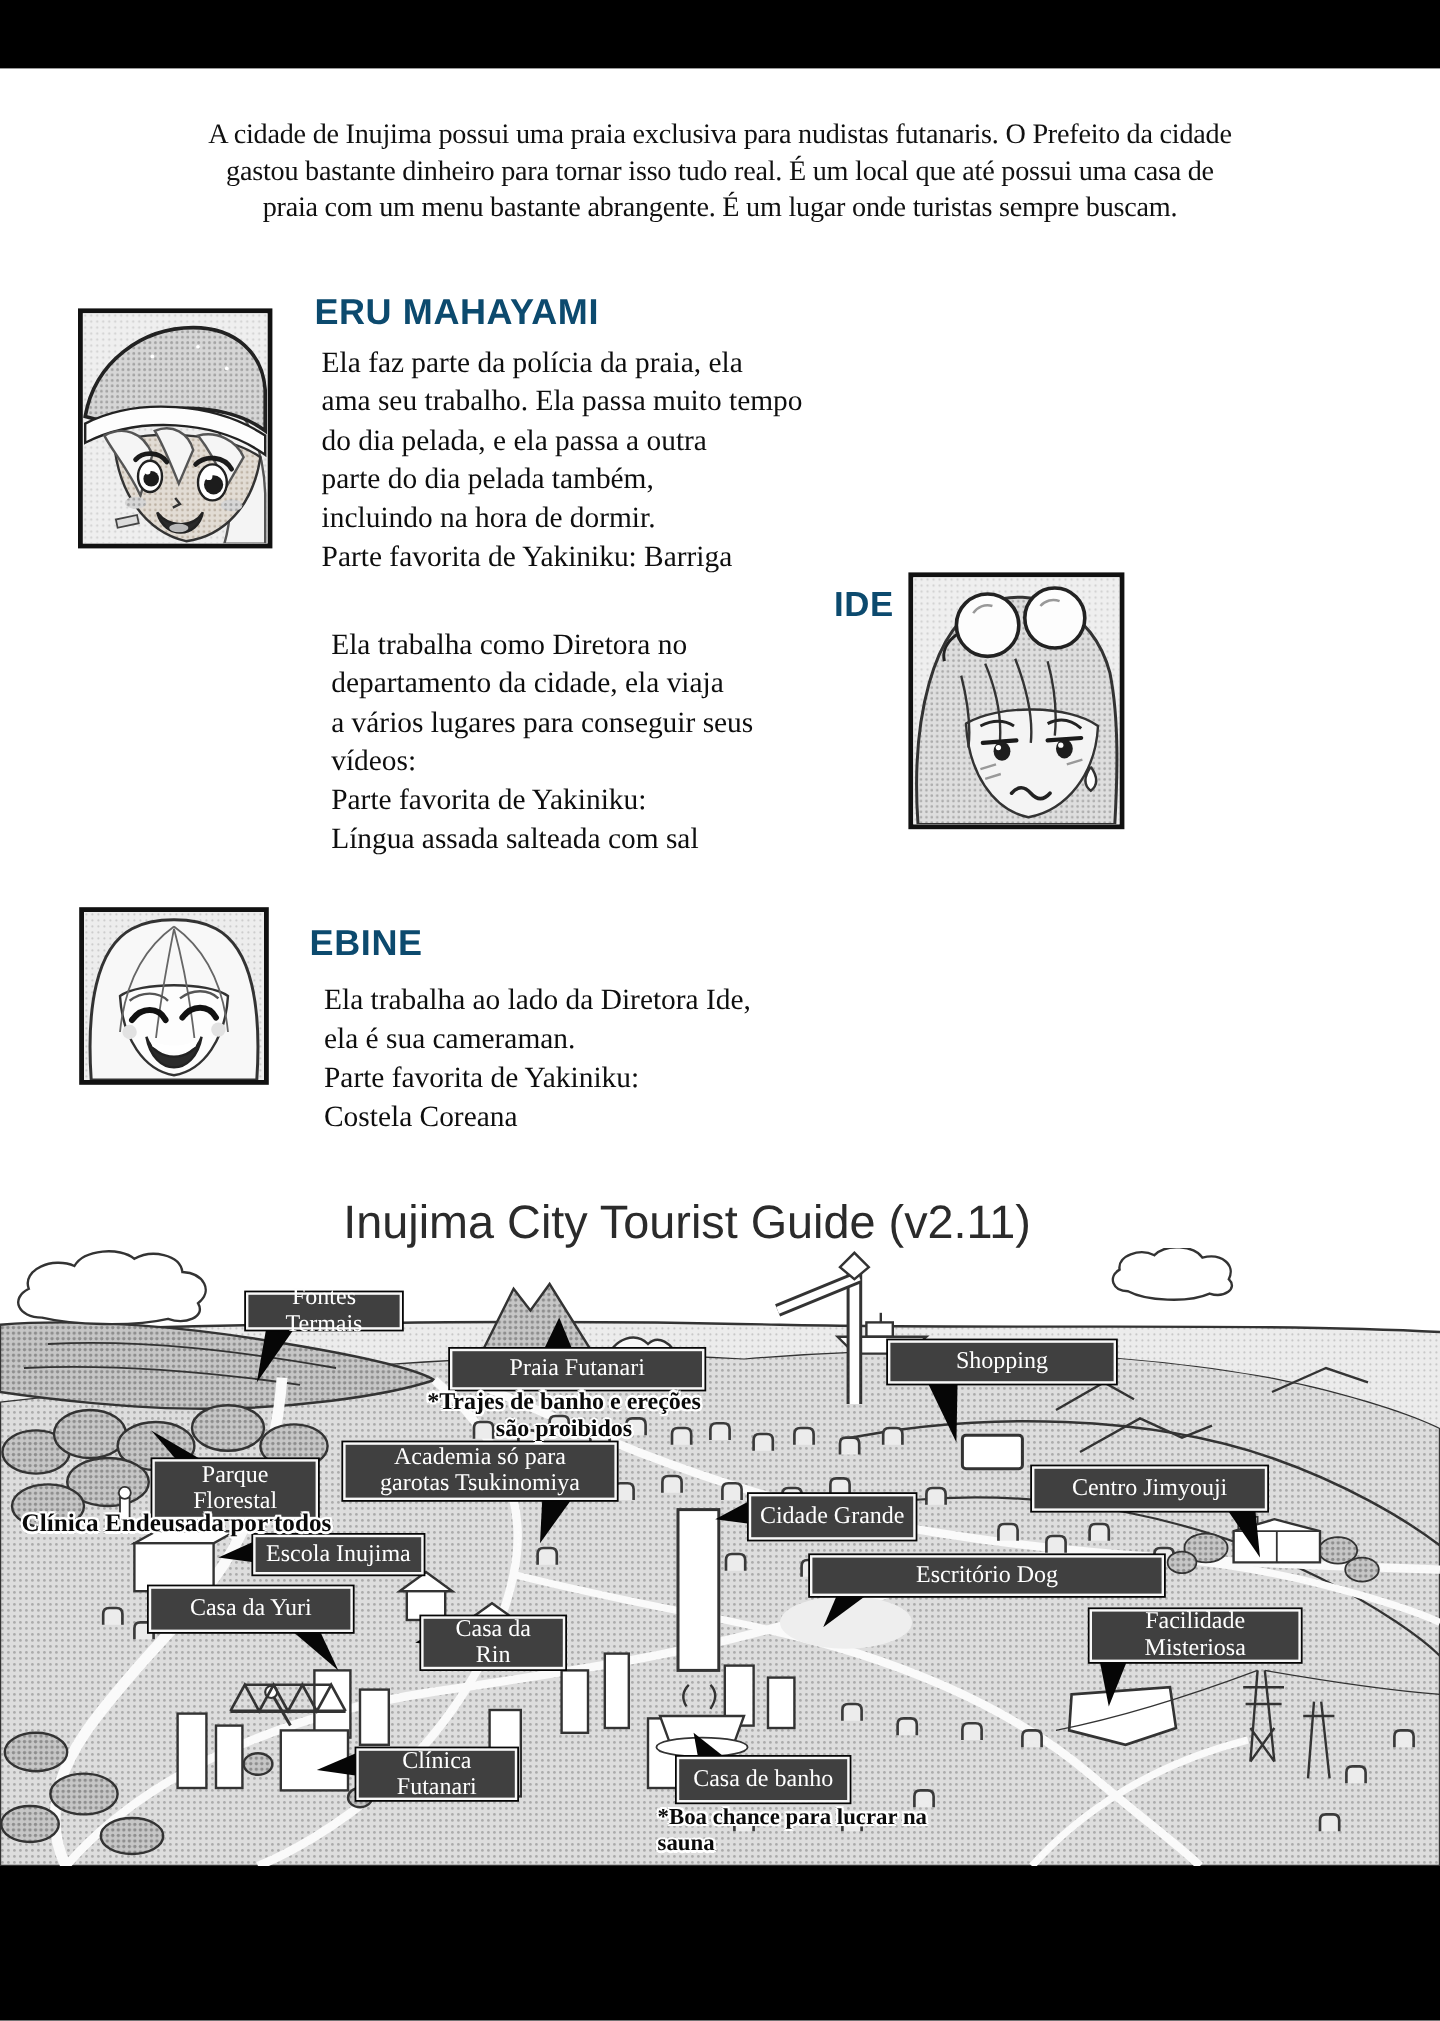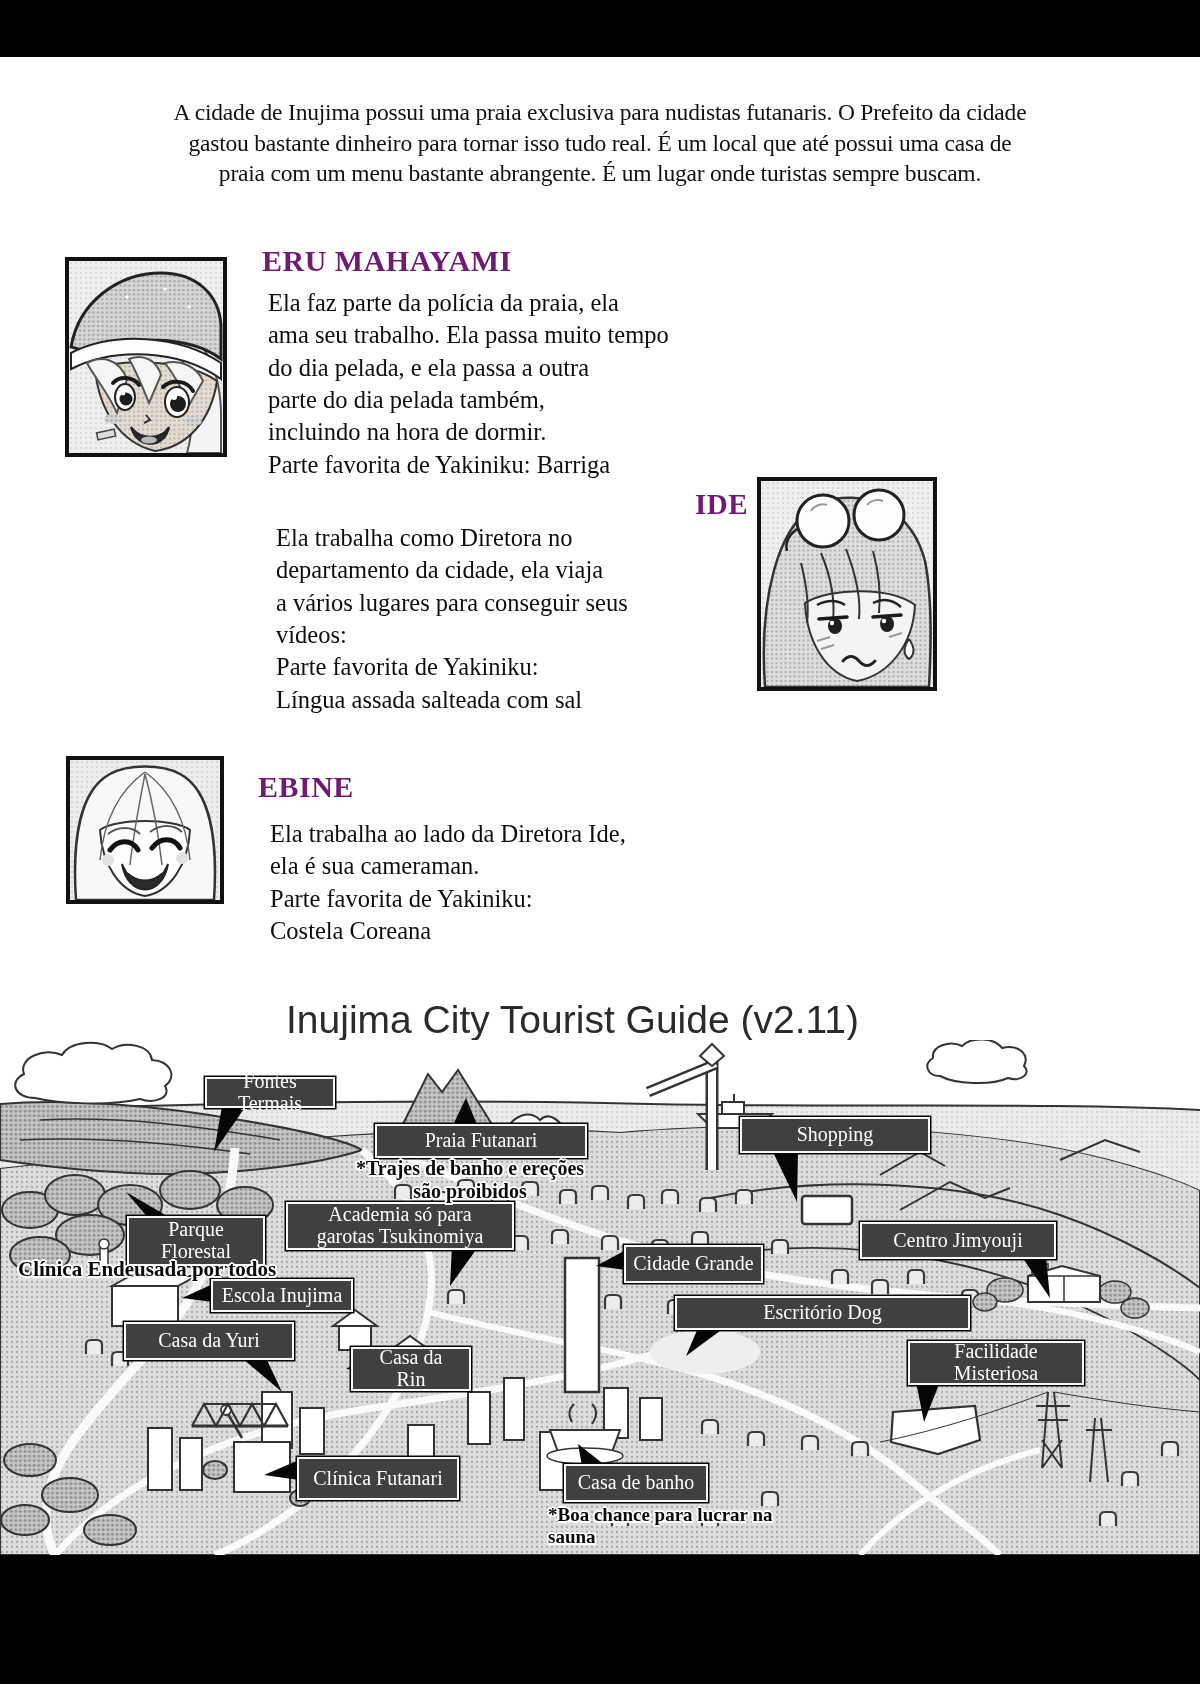--- a/index.html
+++ b/index.html
@@ -19,22 +19,22 @@
   }
 
   .portrait {
     position:absolute; box-sizing:border-box; border:4px solid #111;
     background:#fff; overflow:hidden;
   }
   .portrait svg { display:block; }
 
   .char-name {
     position:absolute; margin:0;
-    font-family:Liberation Serif, serif; font-weight:900;
-    font-size:30px; letter-spacing:0.5px; color:#701a75;
+    font-family:Liberation Sans, sans-serif; font-weight:900;
+    font-size:30px; letter-spacing:0.5px; color:#0c4a6e;
   }
   .bio {
     position:absolute; margin:0; font-size:24.5px; line-height:1.32;
     white-space:pre-line; color:#0e0e0e;
   }
 
   .map-title {
     position:absolute; left:0; top:998px; width:1145px; margin:0;
     text-align:center; font-family:"Liberation Sans", sans-serif;
     font-weight:500; font-size:39px; color:#2b2b2b; letter-spacing:0px;
@@ -421,21 +421,21 @@
 garotas Tsukinomiya</div>
   <div class="map-label" style="left:624px; top:1245px; width:139px; height:38px;">Cidade Grande</div>
   <div class="map-label" style="left:860px; top:1222px; width:196px; height:37px;">Centro Jimyouji</div>
   <div class="map-label" style="left:211px; top:1279px; width:142px; height:33px;">Escola Inujima</div>
   <div class="map-label" style="left:675px; top:1296px; width:295px; height:34px;">Escritório Dog</div>
   <div class="map-label" style="left:124px; top:1322px; width:170px; height:38px;">Casa da Yuri</div>
   <div class="map-label" style="left:351px; top:1347px; width:120px; height:44px;">Casa da
 Rin</div>
   <div class="map-label" style="left:908px; top:1341px; width:176px; height:44px;">Facilidade
 Misteriosa</div>
-  <div class="map-label" style="left:297px; top:1457px; width:162px; height:43px;">Clínica Futanari</div>
+  <div class="map-label" style="left:297px; top:1457px; width:134px; height:43px;">Clínica Futanari</div>
   <div class="map-label" style="left:564px; top:1464px; width:144px; height:38px;">Casa de banho</div>
 
   <p class="map-caption" style="left:340px; top:1157px; width:260px;">*Trajes de banho e ereções
 são proibidos</p>
   <p class="map-caption" style="left:18px; top:1257px; width:260px; font-size:21px; text-align:left;">Clínica Endeusada por todos</p>
   <p class="map-caption" style="left:548px; top:1504px; width:240px; font-size:19px; text-align:left;">*Boa chance para lucrar na sauna</p>
 
   <div class="bar bar-bottom"></div>
 
 </div>

